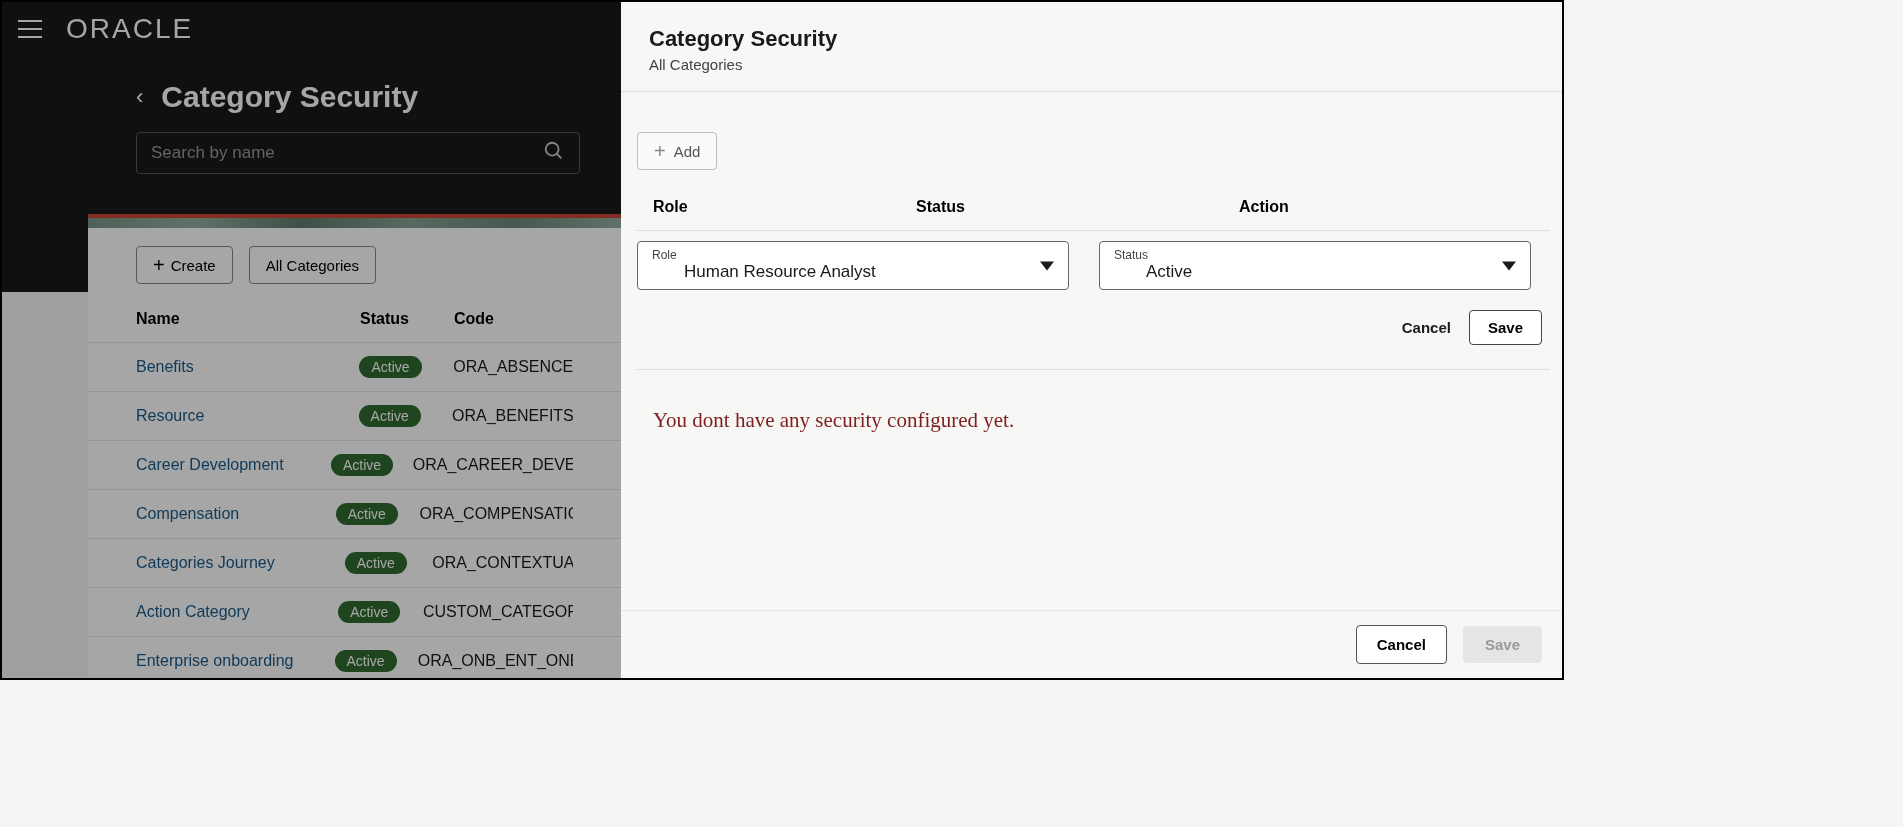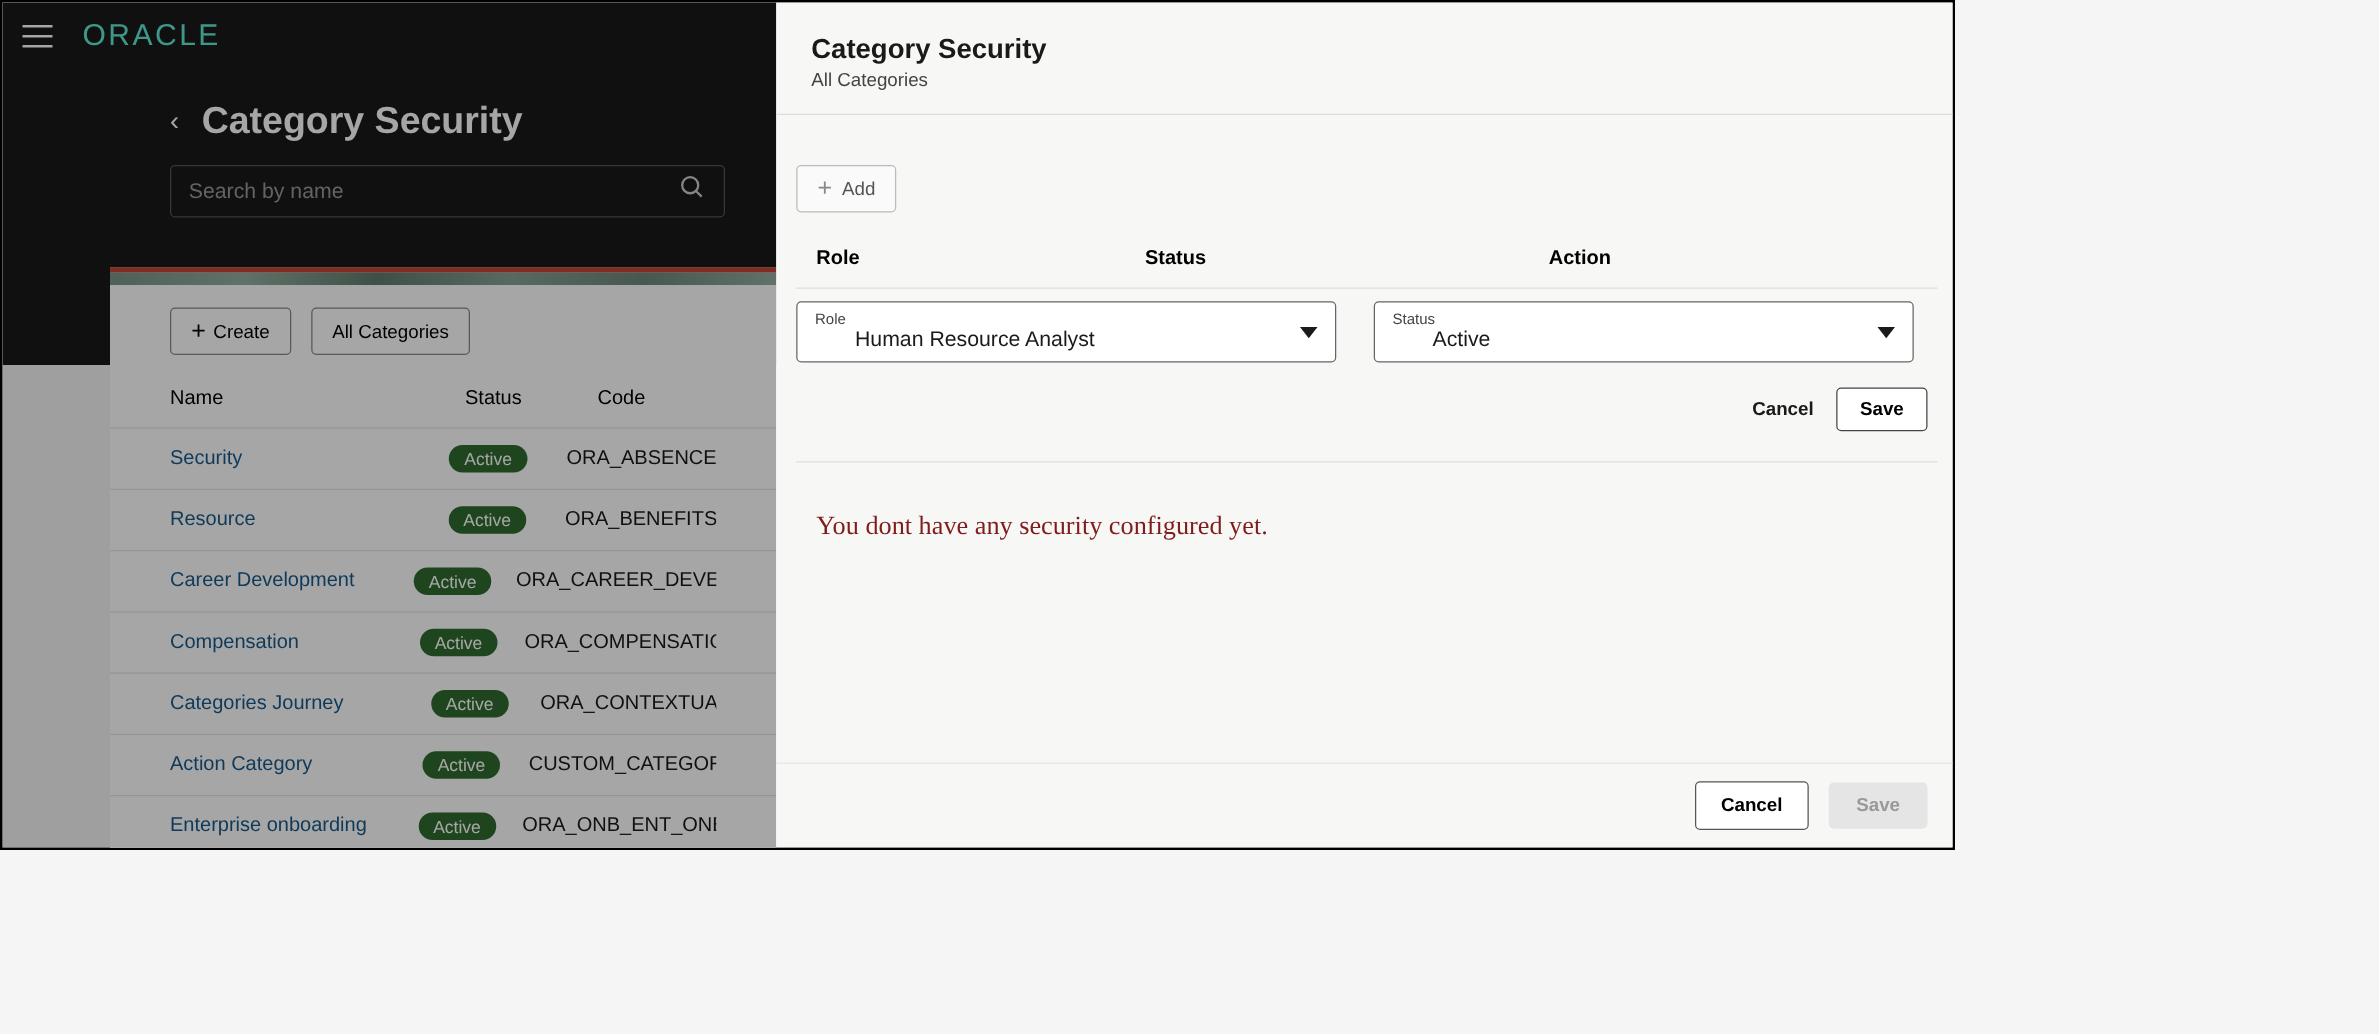--- a/index.html
+++ b/index.html
@@ -4,37 +4,37 @@
   <style>
     * { box-sizing: border-box; margin: 0; padding: 0; }
     body { font-family: -apple-system, BlinkMacSystemFont, "Segoe UI", Helvetica, Arial, sans-serif; width: 1564px; height: 680px; overflow: hidden; border: 2px solid #000; position: relative; background: #f5f5f5; }
     
     
     .bg-page { position: absolute; left: 0; top: 0; width: 619px; height: 100%; }
     .bg-header-dark { background: #1a1a1a; height: 290px; position: relative; }
     .bg-topbar { height: 54px; display: flex; align-items: center; padding: 0 16px; gap: 24px; }
     .hamburger { width: 24px; height: 18px; display: flex; flex-direction: column; justify-content: space-between; cursor: pointer; }
     .hamburger span { height: 2px; background: #fff; }
-    .oracle-logo { color: #5eead4; font-size: 24px; font-weight: 400; letter-spacing: 2px; font-family: Arial, sans-serif; }
+    .oracle-logo { color: #ffffff; font-size: 28px; font-weight: 400; letter-spacing: 2px; font-family: Arial, sans-serif; }
     
     .bg-title-bar { padding: 24px 134px 18px; display: flex; align-items: center; gap: 18px; }
     .back-chevron { color: #fff; font-size: 22px; cursor: pointer; }
     .bg-title { color: #fff; font-size: 30px; font-weight: 700; }
     .bg-search-wrap { padding: 0 134px; }
     .bg-search { width: 444px; height: 42px; background: #1a1a1a; border: 1px solid #555; border-radius: 4px; display: flex; align-items: center; padding: 0 14px; }
     .bg-search-text { color: #999; font-size: 17px; flex: 1; }
     .bg-search-icon { color: #ccc; font-size: 20px; }
     
     .content-card { position: absolute; left: 86px; top: 212px; width: 533px; background: #fff; border-top: 4px solid #c74634; }
     .pattern-strip { height: 10px; background: linear-gradient(90deg,#5a7a6a 0%,#7a9a8a 20%,#3a5a4a 40%,#6a8a7a 60%,#4a6a5a 80%,#7a9a8a 100%); opacity: 0.8; }
     .card-toolbar { padding: 18px 48px; display: flex; gap: 16px; }
     .btn { border: 1px solid #888; background: #fff; padding: 8px 16px; border-radius: 4px; font-size: 15px; cursor: pointer; display: flex; align-items: center; gap: 6px; }
     .plus-thin { font-size: 20px; font-weight: 300; line-height: 1; }
     .tbl { width: 100%; }
-    .tbl-head { display: flex; padding: 8px 48px 14px; font-weight: 400; font-size: 16px; gap: 12px; }
+    .tbl-head { display: flex; padding: 8px 48px 14px; font-weight: 700; font-size: 16px; }
     .tbl-head .c1 { width: 224px; }
     .tbl-head .c2 { width: 94px; }
     .tbl-row { display: flex; align-items: center; padding: 13px 48px; border-top: 1px solid #e5e5e5; font-size: 16px; }
     .tbl-row .c1 { width: 224px; color: #1a5a8a; cursor: pointer; }
     .tbl-row .c2 { width: 94px; }
     .tbl-row .c3 { color: #1a1a1a; white-space: nowrap; overflow: hidden; }
     .badge-active { background: #2e6b2e; color: #fff; font-size: 14px; padding: 3px 12px; border-radius: 12px; display: inline-block; }
     
     
     .dim { position: absolute; left: 0; top: 0; width: 619px; height: 100%; background: rgba(0,0,0,0.35); }
@@ -113,21 +113,21 @@
           <span>All Categories</span>
         </button>
     </div>
     <div class="tbl">
       <div class="tbl-head">
         <div class="c1">Name</div>
         <div class="c2">Status</div>
         <div class="c3">Code</div>
       </div>
       <div class="tbl-row">
-          <div class="c1">Security</div>
+          <div class="c1">Benefits</div>
           <div class="c2"><span class="badge-active">Active</span></div>
           <div class="c3">ORA_ABSENCE</div>
         </div>
       <div class="tbl-row">
           <div class="c1">Resource</div>
           <div class="c2"><span class="badge-active">Active</span></div>
           <div class="c3">ORA_BENEFITS</div>
         </div>
       <div class="tbl-row">
           <div class="c1">Career Development</div>

